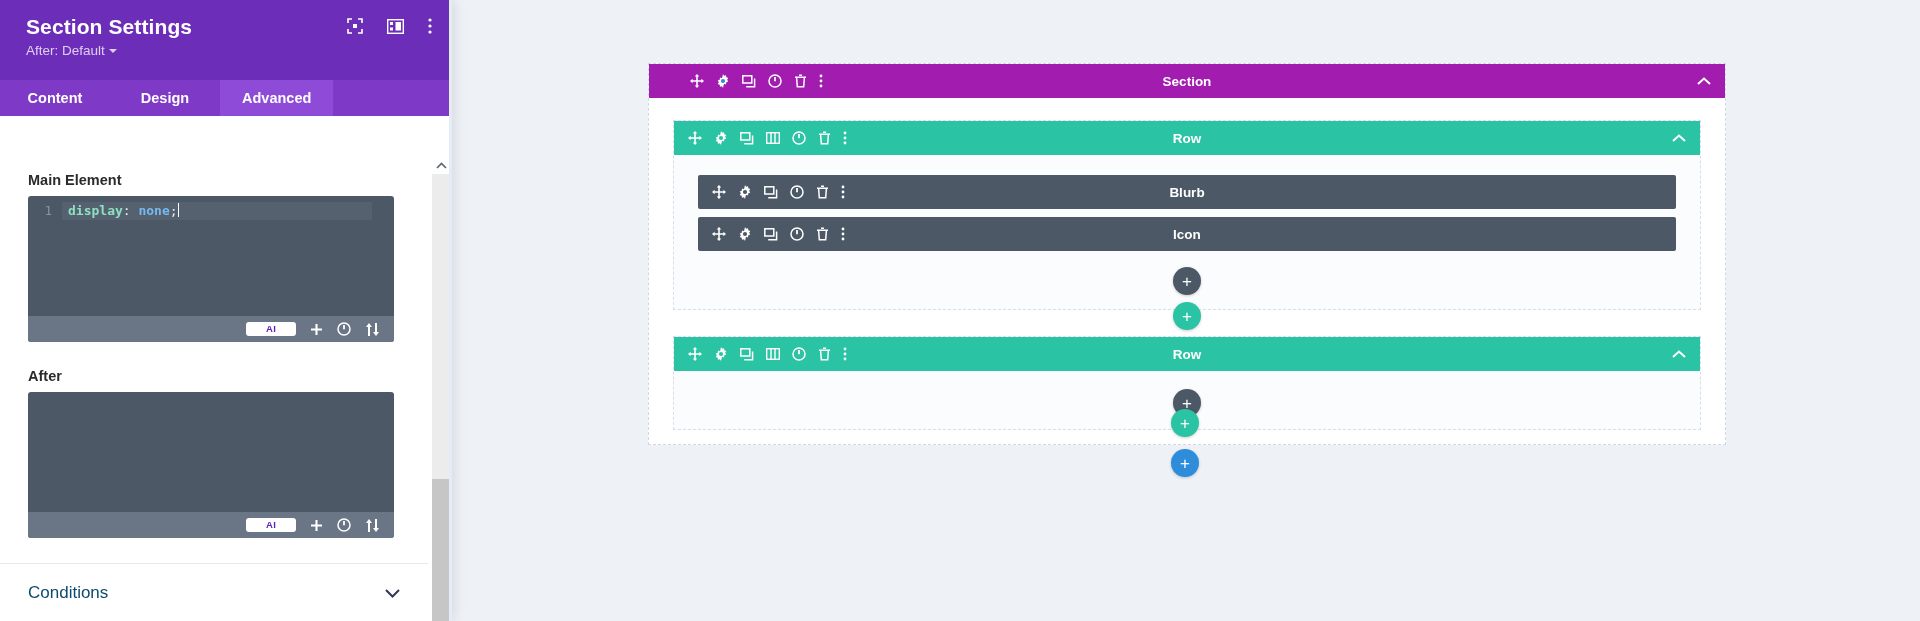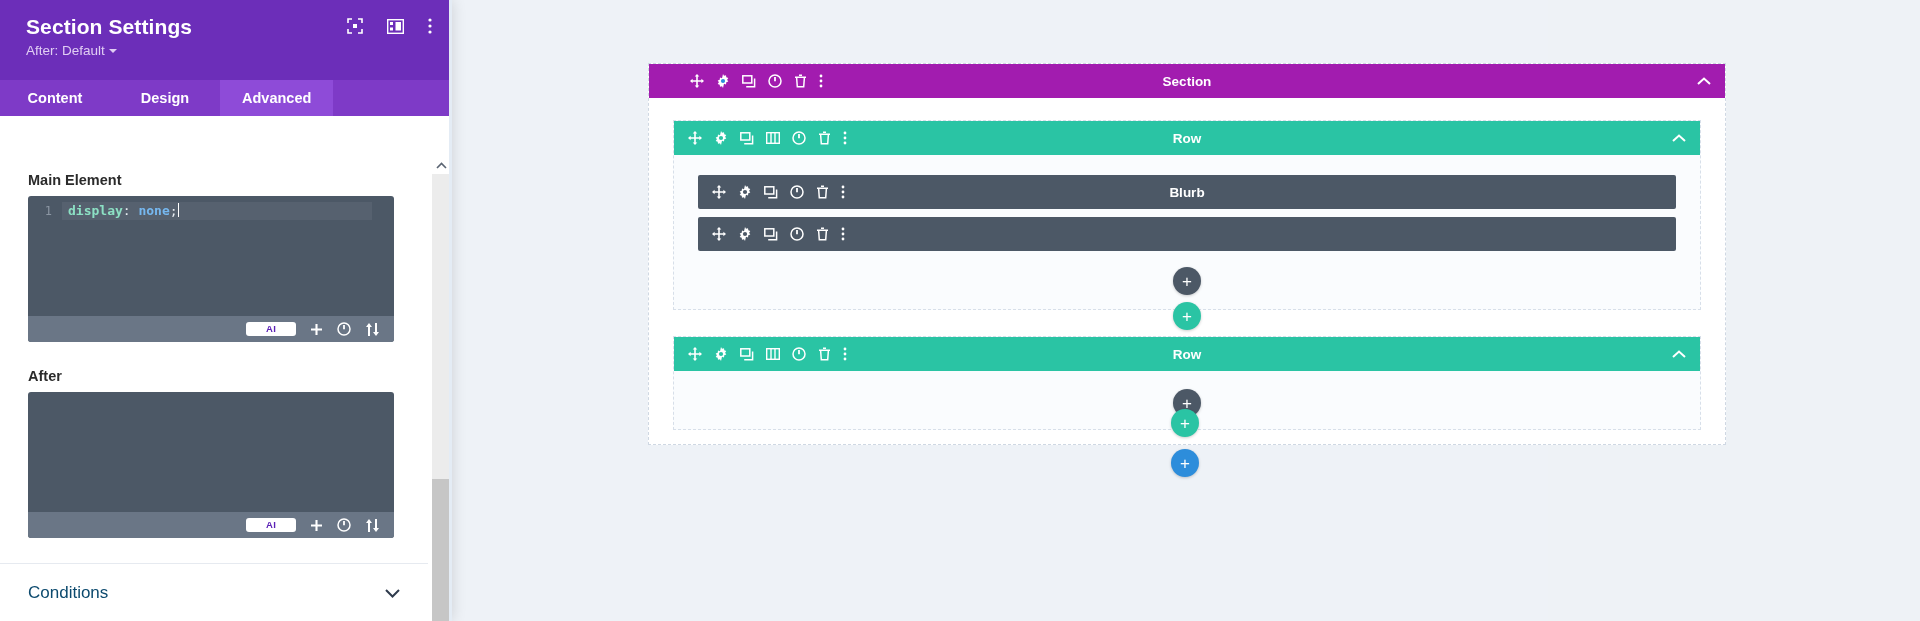--- a/index.html
+++ b/index.html
@@ -581,20 +581,21 @@
                     </svg>
                 </span>
                 <span class="bicon">
                   <svg width="4" height="14" viewBox="0 0 4 14" fill="#fff">
                       <circle cx="2" cy="2" r="1.4"></circle>
                       <circle cx="2" cy="7" r="1.4"></circle>
                       <circle cx="2" cy="12" r="1.4"></circle>
                     </svg>
                 </span>
               </div>
+              <div class="bar-title">Icon</div>
             </div>
 
             <div class="add-stack" style="padding:8px 0 6px 0;">
               <div class="add-btn add-module">
                 <span class="plus-glyph">+</span>
               </div>
             </div>
           </div>
         </div>
 

